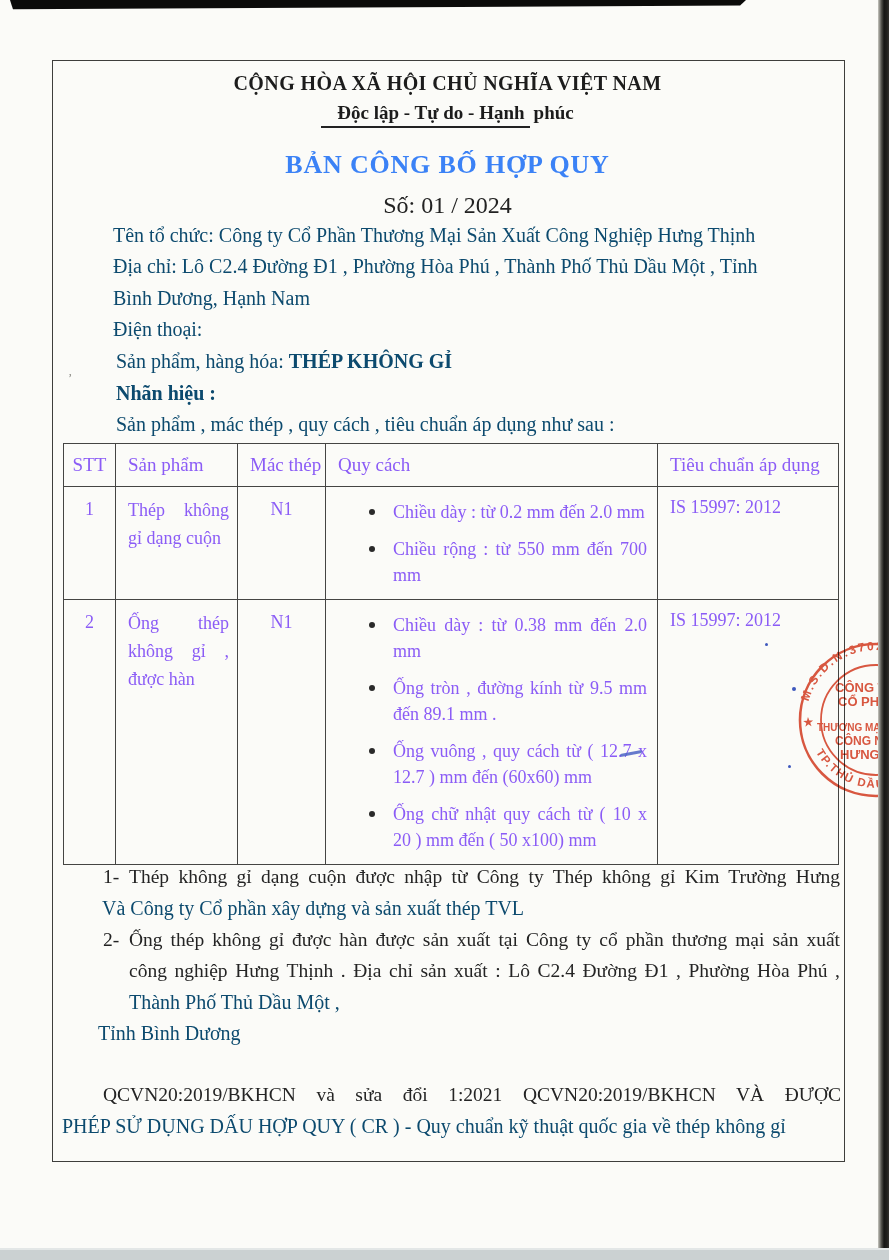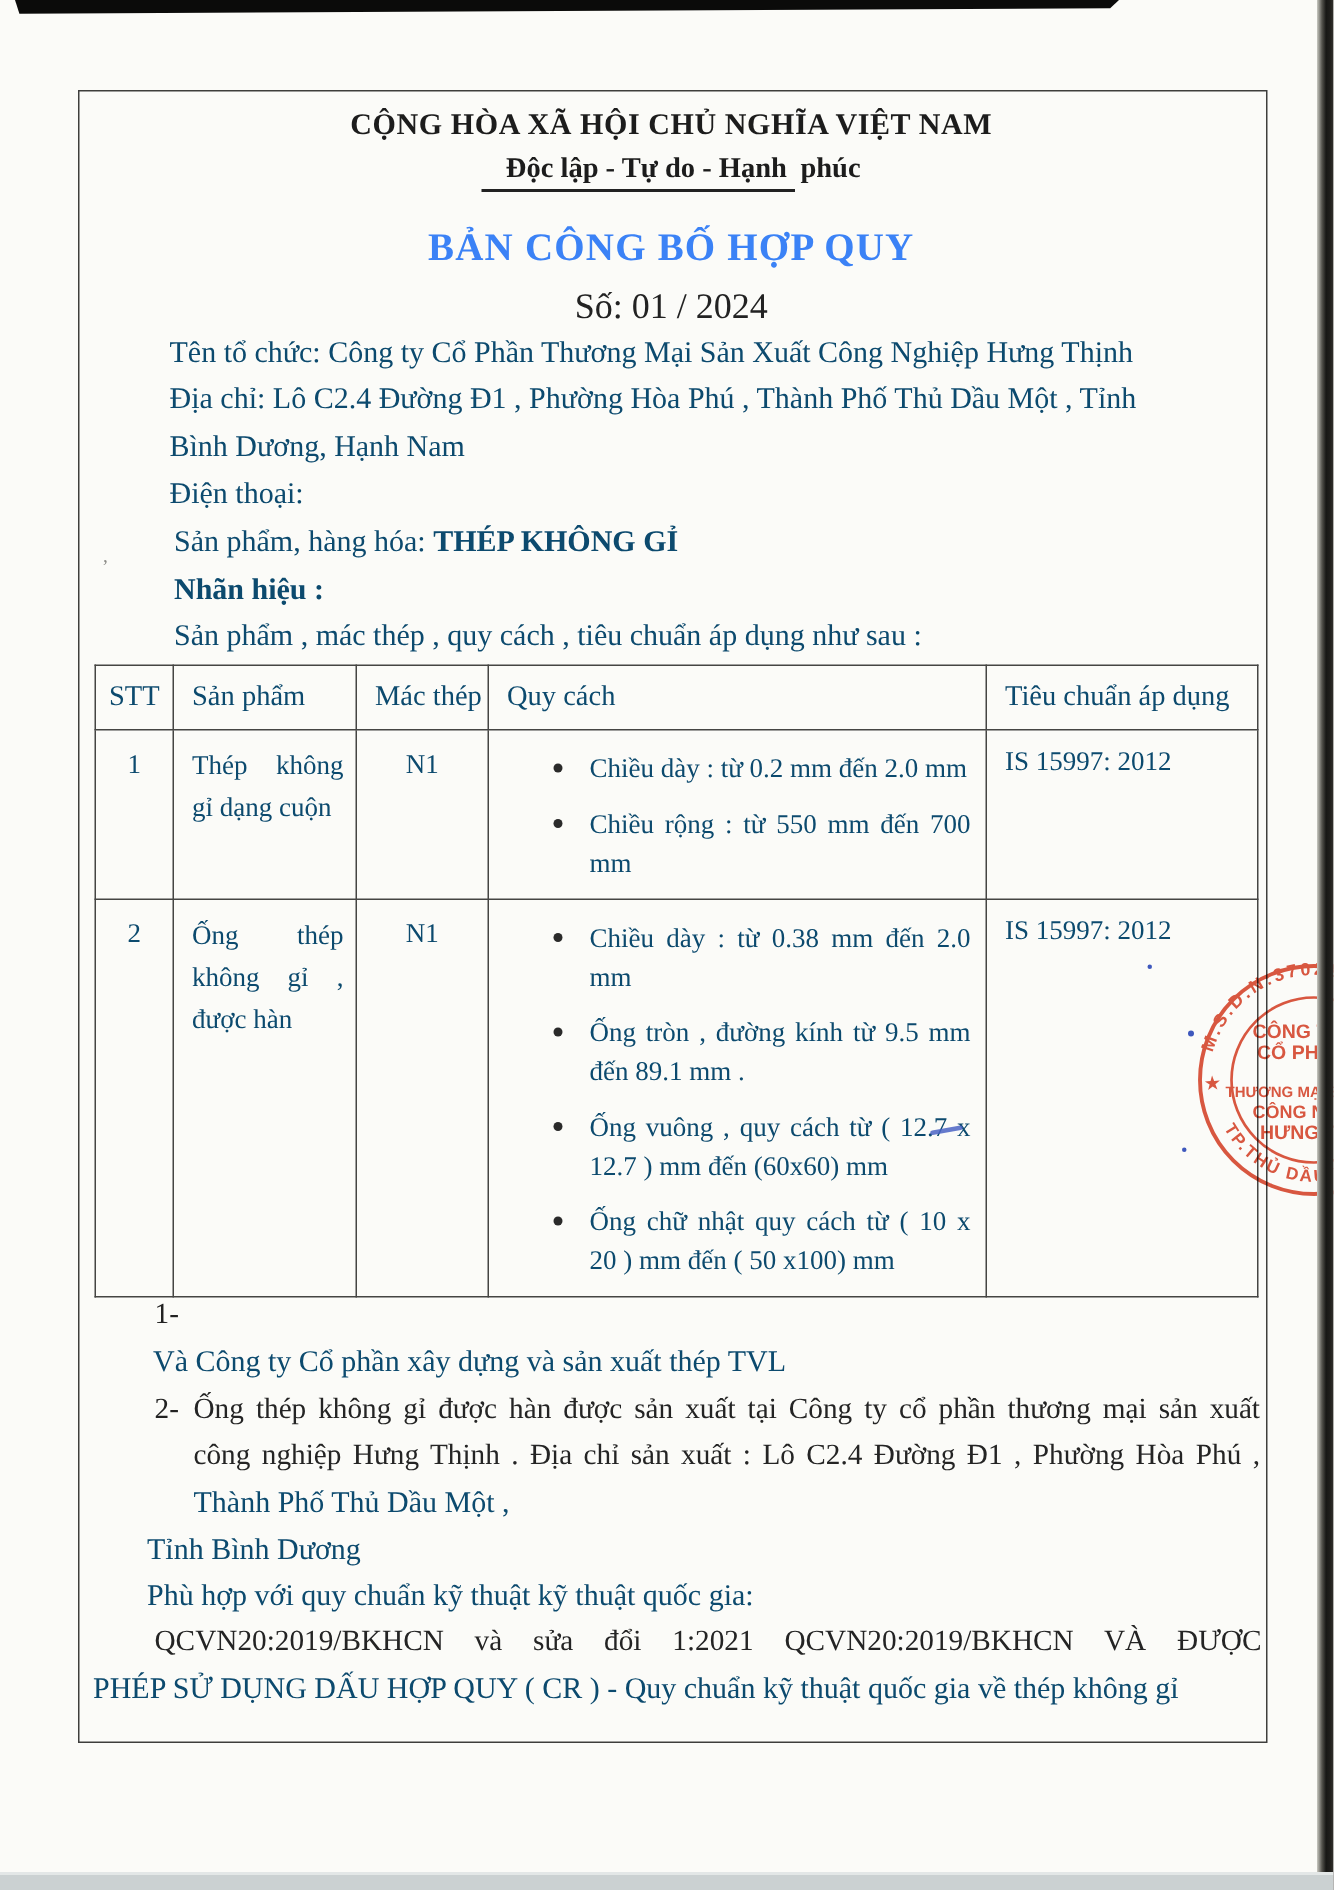--- a/index.html
+++ b/index.html
@@ -48,21 +48,21 @@
   .motto-tail{display:inline-block;padding-left:4px;}
   .doc-title{top:150px;font-size:26px;font-weight:bold;letter-spacing:.8px;color:#3b82f6;}
   .doc-number{top:192px;font-size:24px;}
   .justify-last{
     text-align:justify;text-align-last:justify;white-space:normal;
   }
   
   .spec-table{
     position:absolute;left:63px;top:443px;width:775px;height:375px;
     border-collapse:collapse;table-layout:fixed;
-    font-size:18px;color:#0c4a6e;z-index:2;
+    font-size:18px;color:#8b5cf6;z-index:2;
   }
   .spec-table td,.spec-table th{
     border:1.5px solid #454543;
     vertical-align:top;
     font-weight:normal;
     padding:0;
   }
   .spec-table thead th{
     height:42px;vertical-align:middle;text-align:left;
     font-size:19px;padding-left:12px;
@@ -162,29 +162,29 @@
             <li>Ống vuông , quy cách từ ( 12.7 x 12.7 ) mm đến (60x60) mm</li>
             <li>Ống chữ nhật quy cách từ ( 10 x 20 ) mm đến ( 50 x100) mm</li>
           </ul>
         </td>
         <td class="cell-std">IS 15997: 2012</td>
       </tr>
     </tbody>
   </table>
 
   <span class="note-marker" style="left:103px;top:866px;">1-</span>
+  <div class="note-just justify-last" style="top:866px;">Thép không gỉ dạng cuộn được nhập từ Công ty Thép không gỉ Kim Trường Hưng</div>
   <div class="line" style="left:102px;top:897px;">Và Công ty Cổ phần xây dựng và sản xuất thép TVL</div>
 
   <span class="note-marker" style="left:103px;top:929px;">2-</span>
   <div class="note-just justify-last" style="top:929px;">Ống thép không gỉ được hàn được sản xuất tại Công ty cổ phần thương mại sản xuất</div>
   <div class="note-just justify-last" style="top:960px;">công nghiệp Hưng Thịnh . Địa chỉ sản xuất : Lô C2.4 Đường Đ1 , Phường Hòa Phú ,</div>
   <div class="line" style="left:129px;top:991px;">Thành Phố Thủ Dầu Một ,</div>
 
   <div class="line" style="left:98px;top:1022px;">Tỉnh Bình Dương</div>
-  <div class="line" style="left:98px;top:1053px;">Phù hợp với quy chuẩn kỹ thuật kỹ thuật quốc gia:</div>
   <div class="note-just justify-last" style="left:103px;width:738px;top:1084px;">QCVN20:2019/BKHCN và sửa đổi 1:2021 QCVN20:2019/BKHCN VÀ ĐƯỢC</div>
   <div class="line" style="left:62px;top:1115px;">PHÉP SỬ DỤNG DẤU HỢP QUY ( CR ) -  Quy chuẩn kỹ thuật quốc gia về thép không gỉ</div>
 
   <svg class="stamp" width="220" height="220" viewBox="0 0 220 220">
     <defs>
       <path id="stamp-arc-top" d="M 42.4 91.9 A 70 70 0 0 1 163.6 65.0" fill="none"></path>
       <path id="stamp-arc-bottom" d="M 50 141.9 A 68 68 0 0 0 170 141.9" fill="none"></path>
     </defs>
     <circle cx="110" cy="110" r="76" stroke-width="2.6"></circle>
     <circle cx="110" cy="110" r="55" stroke-width="1.8"></circle>

